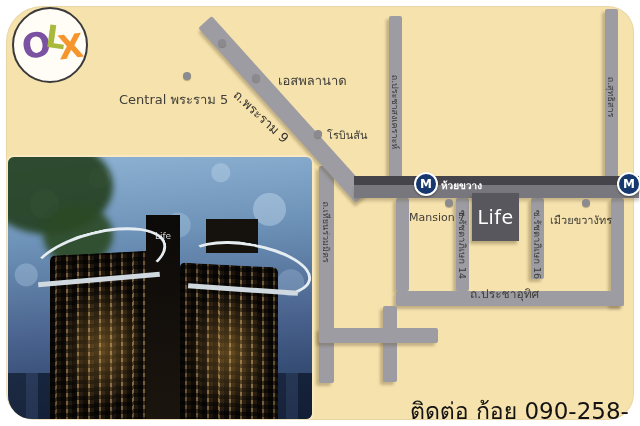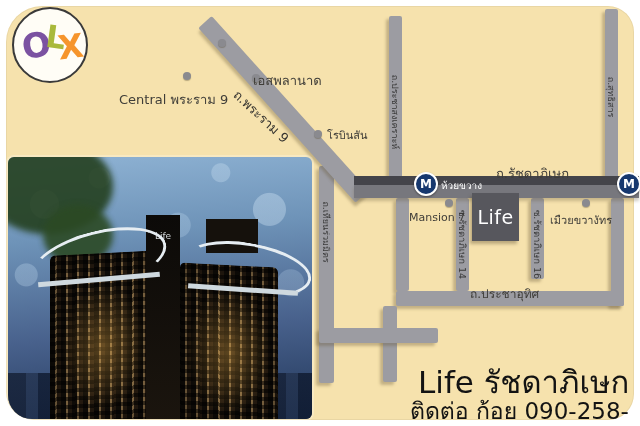--- a/index.html
+++ b/index.html
@@ -26,21 +26,21 @@
   .road-soi14{left:450px;top:192px;width:13px;height:93px;z-index:2;}
   .road-soi16{left:525px;top:192px;width:13px;height:81px;z-index:2;}
   .road-v-right{left:605px;top:192px;width:13px;height:108px;z-index:2;}
   .road-pracha-uthit{left:390px;top:285px;width:228px;height:15px;z-index:2;}
   .road-v1-lower{left:377px;top:300px;width:14px;height:76px;z-index:2;}
   .road-branch{left:313px;top:322px;width:119px;height:15px;z-index:2;}
 
   
   .lbl{position:absolute;color:#3f3d38;white-space:nowrap;z-index:5;}
   .lbl-fortune{left:226px;top:29px;font-size:13px;}
-  .lbl-esplanade{left:247px;top:64px;font-size:13px;}
+  .lbl-esplanade{left:272px;top:64px;font-size:13px;}
   .lbl-central{left:113px;top:83px;font-size:13px;}
   .lbl-robinson{left:321px;top:120px;font-size:11px;}
   .lbl-mansion7{left:403px;top:205px;font-size:11px;}
   .lbl-muangthai{left:544px;top:205px;font-size:11px;}
   .lbl-ratchada{left:490px;top:157px;font-size:13px;}
   .lbl-prachauthit{left:464px;top:278px;font-size:12px;}
   .vlabel{position:absolute;color:#3a3a3a;text-align:center;white-space:nowrap;z-index:5;}
   .vl-songkhro{left:329px;top:99px;width:120px;font-size:9px;transform:rotate(90deg);}
   .vl-sutthisan{left:545px;top:84px;width:120px;font-size:9px;transform:rotate(90deg);}
   .vl-soi14{left:396px;top:231px;width:120px;font-size:9.5px;transform:rotate(90deg);}
@@ -57,21 +57,21 @@
   .dot-mansion7{left:439px;top:193px;}
   .dot-muangthai{left:576px;top:193px;}
 
   
   .mrt{position:absolute;width:20px;height:20px;border-radius:50%;background:#17386E;
        border:2px solid #ffffff;color:#fff;font-size:12px;font-weight:bold;
        display:flex;align-items:center;justify-content:center;z-index:6;
        box-shadow:0 1px 2px rgba(0,0,0,.4);}
   .mrt-left{left:408px;top:166px;}
   .mrt-right{left:611px;top:166px;}
-  .lbl-huaikhwang{left:435px;top:172px;font-size:10px;color:#ffffff;z-index:6;font-weight:normal;}
+  .lbl-huaikhwang{left:435px;top:172px;font-size:10px;color:#ffffff;z-index:6;font-weight:bold;}
 
   
   .life-box{position:absolute;left:466px;top:187px;width:47px;height:48px;background:#57575D;
        display:flex;align-items:center;justify-content:center;z-index:5;
        box-shadow:-2px 3px 3px rgba(100,85,55,.4);}
   .life-box span{color:#fff;font-size:19px;letter-spacing:.5px;}
 
   
   .olx{position:absolute;left:12px;top:7px;width:72px;height:72px;border-radius:50%;
        background:#fffdf6;border:2px solid #3a3a3a;z-index:8;}
@@ -143,47 +143,45 @@
     <div class="road road-branch"></div>
 
     <div class="dot dot-fortune"></div>
     <div class="dot dot-esplanade"></div>
     <div class="dot dot-central"></div>
     <div class="dot dot-robinson"></div>
     <div class="dot dot-mansion7"></div>
     <div class="dot dot-muangthai"></div>
 
     <div class="lbl lbl-esplanade">เอสพลานาด</div>
-    <div class="lbl lbl-central">Central พระราม 9</div>
+    <div class="lbl lbl-central">Central พระราม 5</div>
     <div class="lbl lbl-robinson">โรบินสัน</div>
     <div class="lbl lbl-mansion7">Mansion 7</div>
     <div class="lbl lbl-muangthai">เมืวยขวางัทร</div>
 
     <div class="vlabel vl-rama9">ถ.พระราม 9</div>
     <div class="vlabel vl-songkhro">ถ.ประชาสงเคราะห์</div>
     <div class="vlabel vl-sutthisan">ถ.สุทธิสาร</div>
-    <div class="lbl lbl-ratchada">ถ.รัชดาภิเษก</div>
     <div class="vlabel vl-soi14">ซ.รัชดาภิเษก 14</div>
     <div class="vlabel vl-soi16">ซ.รัชดาภิเษก 16</div>
     <div class="lbl lbl-prachauthit">ถ.ประชาอุทิศ</div>
     <div class="vlabel vl-thiam">ถ.เทียนร่วมมิตร</div>
 
     <div class="mrt mrt-left">
         <span>M</span>
       </div>
     <div class="lbl lbl-huaikhwang">ห้วยขวาง</div>
     <div class="mrt mrt-right">
         <span>M</span>
       </div>
 
     <div class="life-box">
       <span>Life</span>
     </div>
 
-    <div class="title-line">Life รัชดาภิเษก</div>
     <div class="phone-line">ติดต่อ ก้อย 090-258-9270</div>
   </div>
 
   <div class="photo">
     <div class="bokeh"></div>
     <div class="tree tree-a"></div>
     <div class="tree tree-b"></div>
     <div class="skyline"></div>
     <div class="tower tower-left"></div>
     <div class="tower tower-right"></div>

